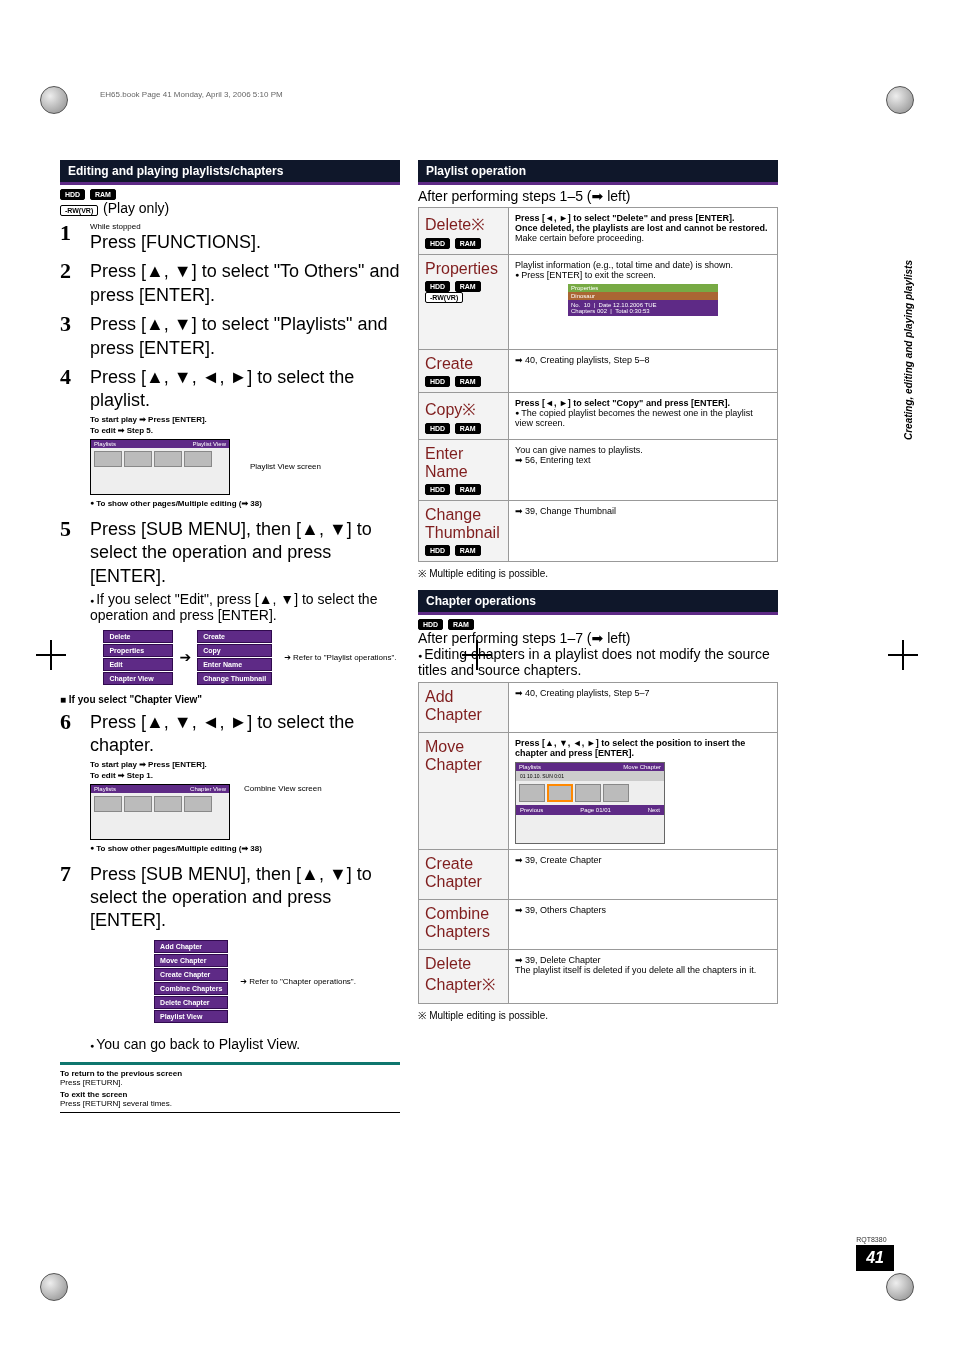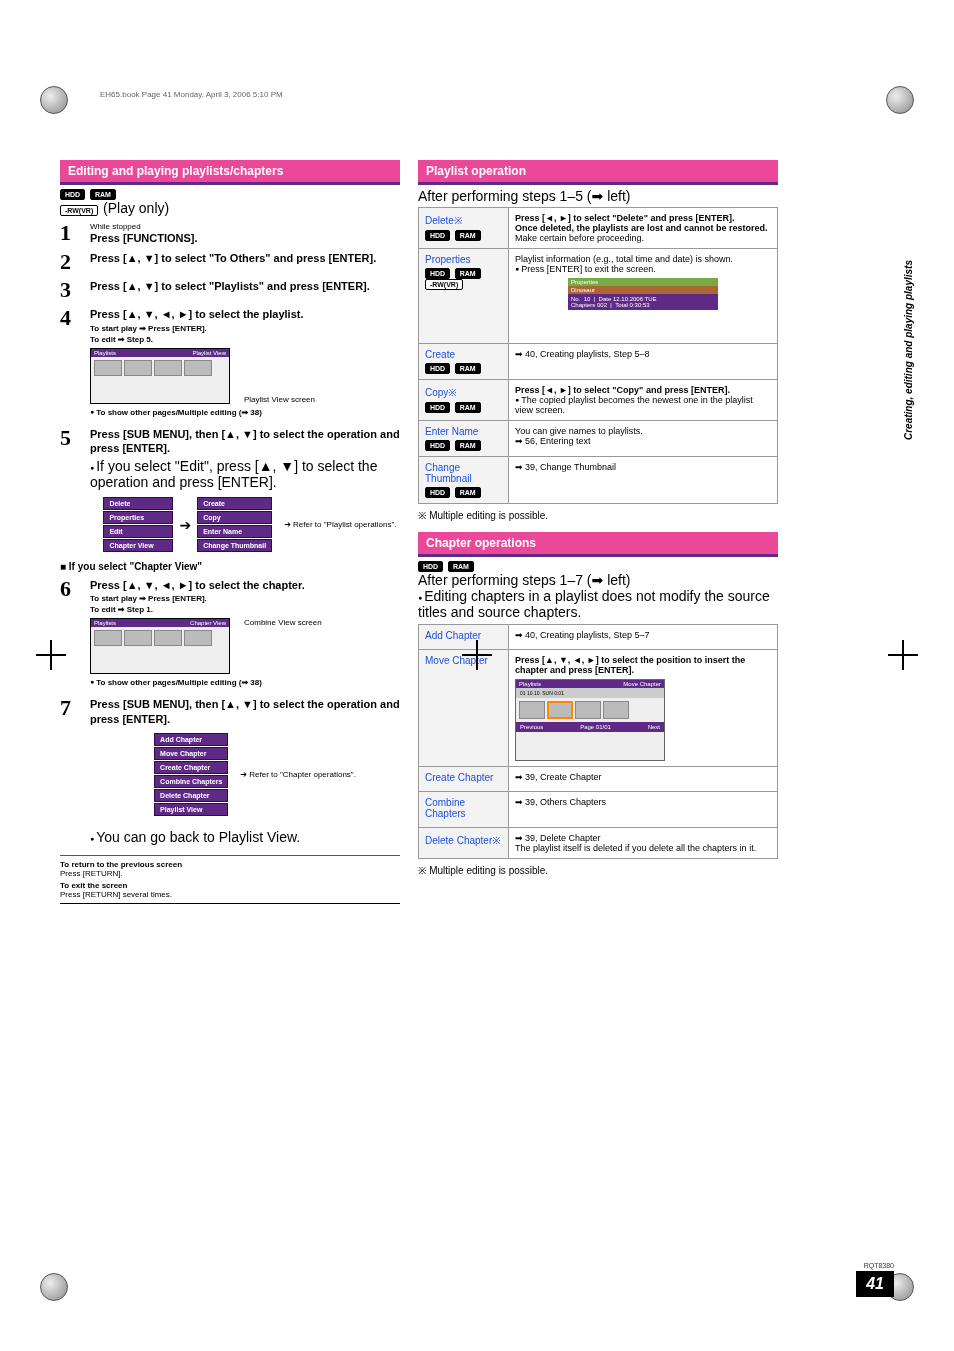--- a/index.html
+++ b/index.html
@@ -3,49 +3,49 @@
 <meta charset="utf-8">
 <style>
   * { box-sizing: border-box; margin: 0; padding: 0; }
   body { font-family: Arial, Helvetica, sans-serif; font-size: 10px; background: #fff; width: 954px; margin: 0 auto; color: #000; }
   .page { position: relative; width: 954px; height: 1351px; padding: 90px 60px 40px 60px; }
   .header-line { position: absolute; top: 90px; left: 100px; font-size: 8px; color: #666; }
   .cols { display: flex; gap: 18px; margin-top: 70px; }
   .col { flex: 1; }
   .col.left { flex: 0 0 340px; }
   .col.right { flex: 0 0 360px; }
-  .section-bar { background: #ec4899; color: #fff; font-weight: bold; padding: 4px 8px; font-size: 12px; border-bottom: 3px solid #5e2a86; }
+  .section-bar { background: #0f172a; color: #fff; font-weight: bold; padding: 4px 8px; font-size: 12px; border-bottom: 3px solid #5e2a86; }
   .badge { display: inline-block; border: 1px solid #000; background: #000; color: #fff; font-size: 7px; font-weight: bold; padding: 1px 4px; border-radius: 2px; margin-right: 2px; }
   .badge.outline { background: #fff; color: #000; }
   .step-row { display: flex; gap: 10px; margin: 6px 0; }
   .step-num { font-family: Georgia, serif; font-size: 22px; font-weight: bold; flex: 0 0 20px; line-height: 1; }
   .step-body { flex: 1; }
   .step-lead { font-size: 8px; }
-  .step-main { font-size: 11px; font-weight: bold; line-height: 1.3; }
+  .step-main { font-size: 18px; font-weight: normal; line-height: 1.3; }
   .step-sub { font-size: 8px; font-weight: bold; margin-top: 2px; }
   .note { font-size: 8px; margin: 4px 0 4px 30px; }
   .bullet::before { content: "●"; margin-right: 2px; font-size: 7px; vertical-align: 1px; }
   .mini-screen { border: 1px solid #000; background: #eee; width: 140px; height: 56px; position: relative; font-size: 6px; }
   .mini-screen .titlebar { background: #5e2a86; color: #fff; padding: 1px 3px; font-size: 6px; display:flex; justify-content:space-between; }
   .mini-screen .thumbs { display:flex; flex-wrap:wrap; gap:2px; padding:3px; }
   .mini-screen .thumb { width:28px; height:16px; background:#bbb; border:1px solid #888; }
   .caption { font-size: 8px; margin-left: 8px; }
   .subsection { font-weight: bold; font-size: 10px; margin: 8px 0 4px 0; }
   .menu-box { display:inline-block; vertical-align:top; }
   .menu-btn { background:#5e2a86; color:#fff; font-size:7px; font-weight:bold; padding:2px 5px; border:1px solid #300a4e; margin:1px 0; display:block; text-align:left; min-width:70px; }
   .arrow-lbl { font-size: 8px; display:inline-block; vertical-align:middle; margin-left:6px; }
   table.ops { border-collapse: collapse; width: 100%; font-size: 9px; }
   table.ops td { border: 1px solid #999; padding: 5px 6px; vertical-align: top; }
   table.ops td.opname { width: 90px; background:#f3f3f3; }
-  .opname .t { font-size: 10px; color:#1d4ed8; display:block; margin-bottom:3px; font-weight:normal; }
+  .opname .t { font-size: 16px; color:#7f1d1d; display:block; margin-bottom:3px; font-weight:normal; }
   .small { font-size: 14px; }
   .footnote { font-size: 10px; margin-top: 4px; }
-  .exit-block { border-top:1px solid #0f766e; border-bottom:1px solid #000; padding:4px 0; margin-top:10px; font-size:8px; }
+  .exit-block { border-top:3px solid #0f766e; border-bottom:1px solid #000; padding:4px 0; margin-top:10px; font-size:8px; }
   .side-text { position:absolute; right:40px; top:260px; writing-mode: vertical-rl; font-style: italic; font-weight:bold; font-size:10px; transform: rotate(180deg); }
-  .page-num-box { position:absolute; right:60px; bottom:54px; text-align:right; }
+  .page-num-box { position:absolute; right:60px; bottom:80px; text-align:left; }
   .page-num { background:#000; color:#fff; font-style:italic; font-size:16px; padding:4px 10px; border-radius:0 0 0 0; display:inline-block; font-weight:bold; }
   .rqt { font-size:7px; color:#333; margin-bottom:2px; }
   .prop-screen { width:150px; height:60px; font-size:6px; margin:4px auto 0; }
   .prop-hdr { background:#a63; color:#fff; padding:1px 3px; }
   .prop-body { background:#5e2a86; color:#fff; padding:2px 3px; }
   .move-screen { border:1px solid #666; width:150px; height:82px; background:#eee; font-size:6px; margin-top:4px; }
   .move-screen .titlebar{ background:#5e2a86; color:#fff; padding:1px 3px; display:flex; justify-content:space-between;}
   .move-screen .thumbs{ display:flex; gap:2px; padding:3px;}
   .move-screen .thumb{ width:26px; height:18px; background:#bbb; border:1px solid #888;}
   .move-screen .nav{ display:flex; justify-content:space-between; padding:2px 4px; background:#5e2a86; color:#fff;}
@@ -105,21 +105,21 @@
         <div class="step-body">
             <div class="step-main">Press [▲, ▼] to select "Playlists" and press [ENTER].</div>
           </div>
       </div>
       <div class="step-row">
         <div class="step-num">4</div>
         <div class="step-body">
           <div class="step-main">Press [▲, ▼, ◄, ►] to select the playlist.</div>
           <div class="step-sub">To start play ➡ Press [ENTER].</div>
           <div class="step-sub">To edit ➡ Step 5.</div>
-          <div style="display:flex;align-items:flex-end;gap:6px;margin-top:4px">
+          <div style="display:flex;align-items:center;gap:12px;margin-top:4px">
             <div class="mini-screen">
               <div class="titlebar">
                   <span>Playlists</span>
                   <span>Playlist View</span>
                 </div>
               <div class="thumbs">
                   <div class="thumb"></div>
                   <div class="thumb"></div>
                   <div class="thumb"></div>
                   <div class="thumb"></div>

